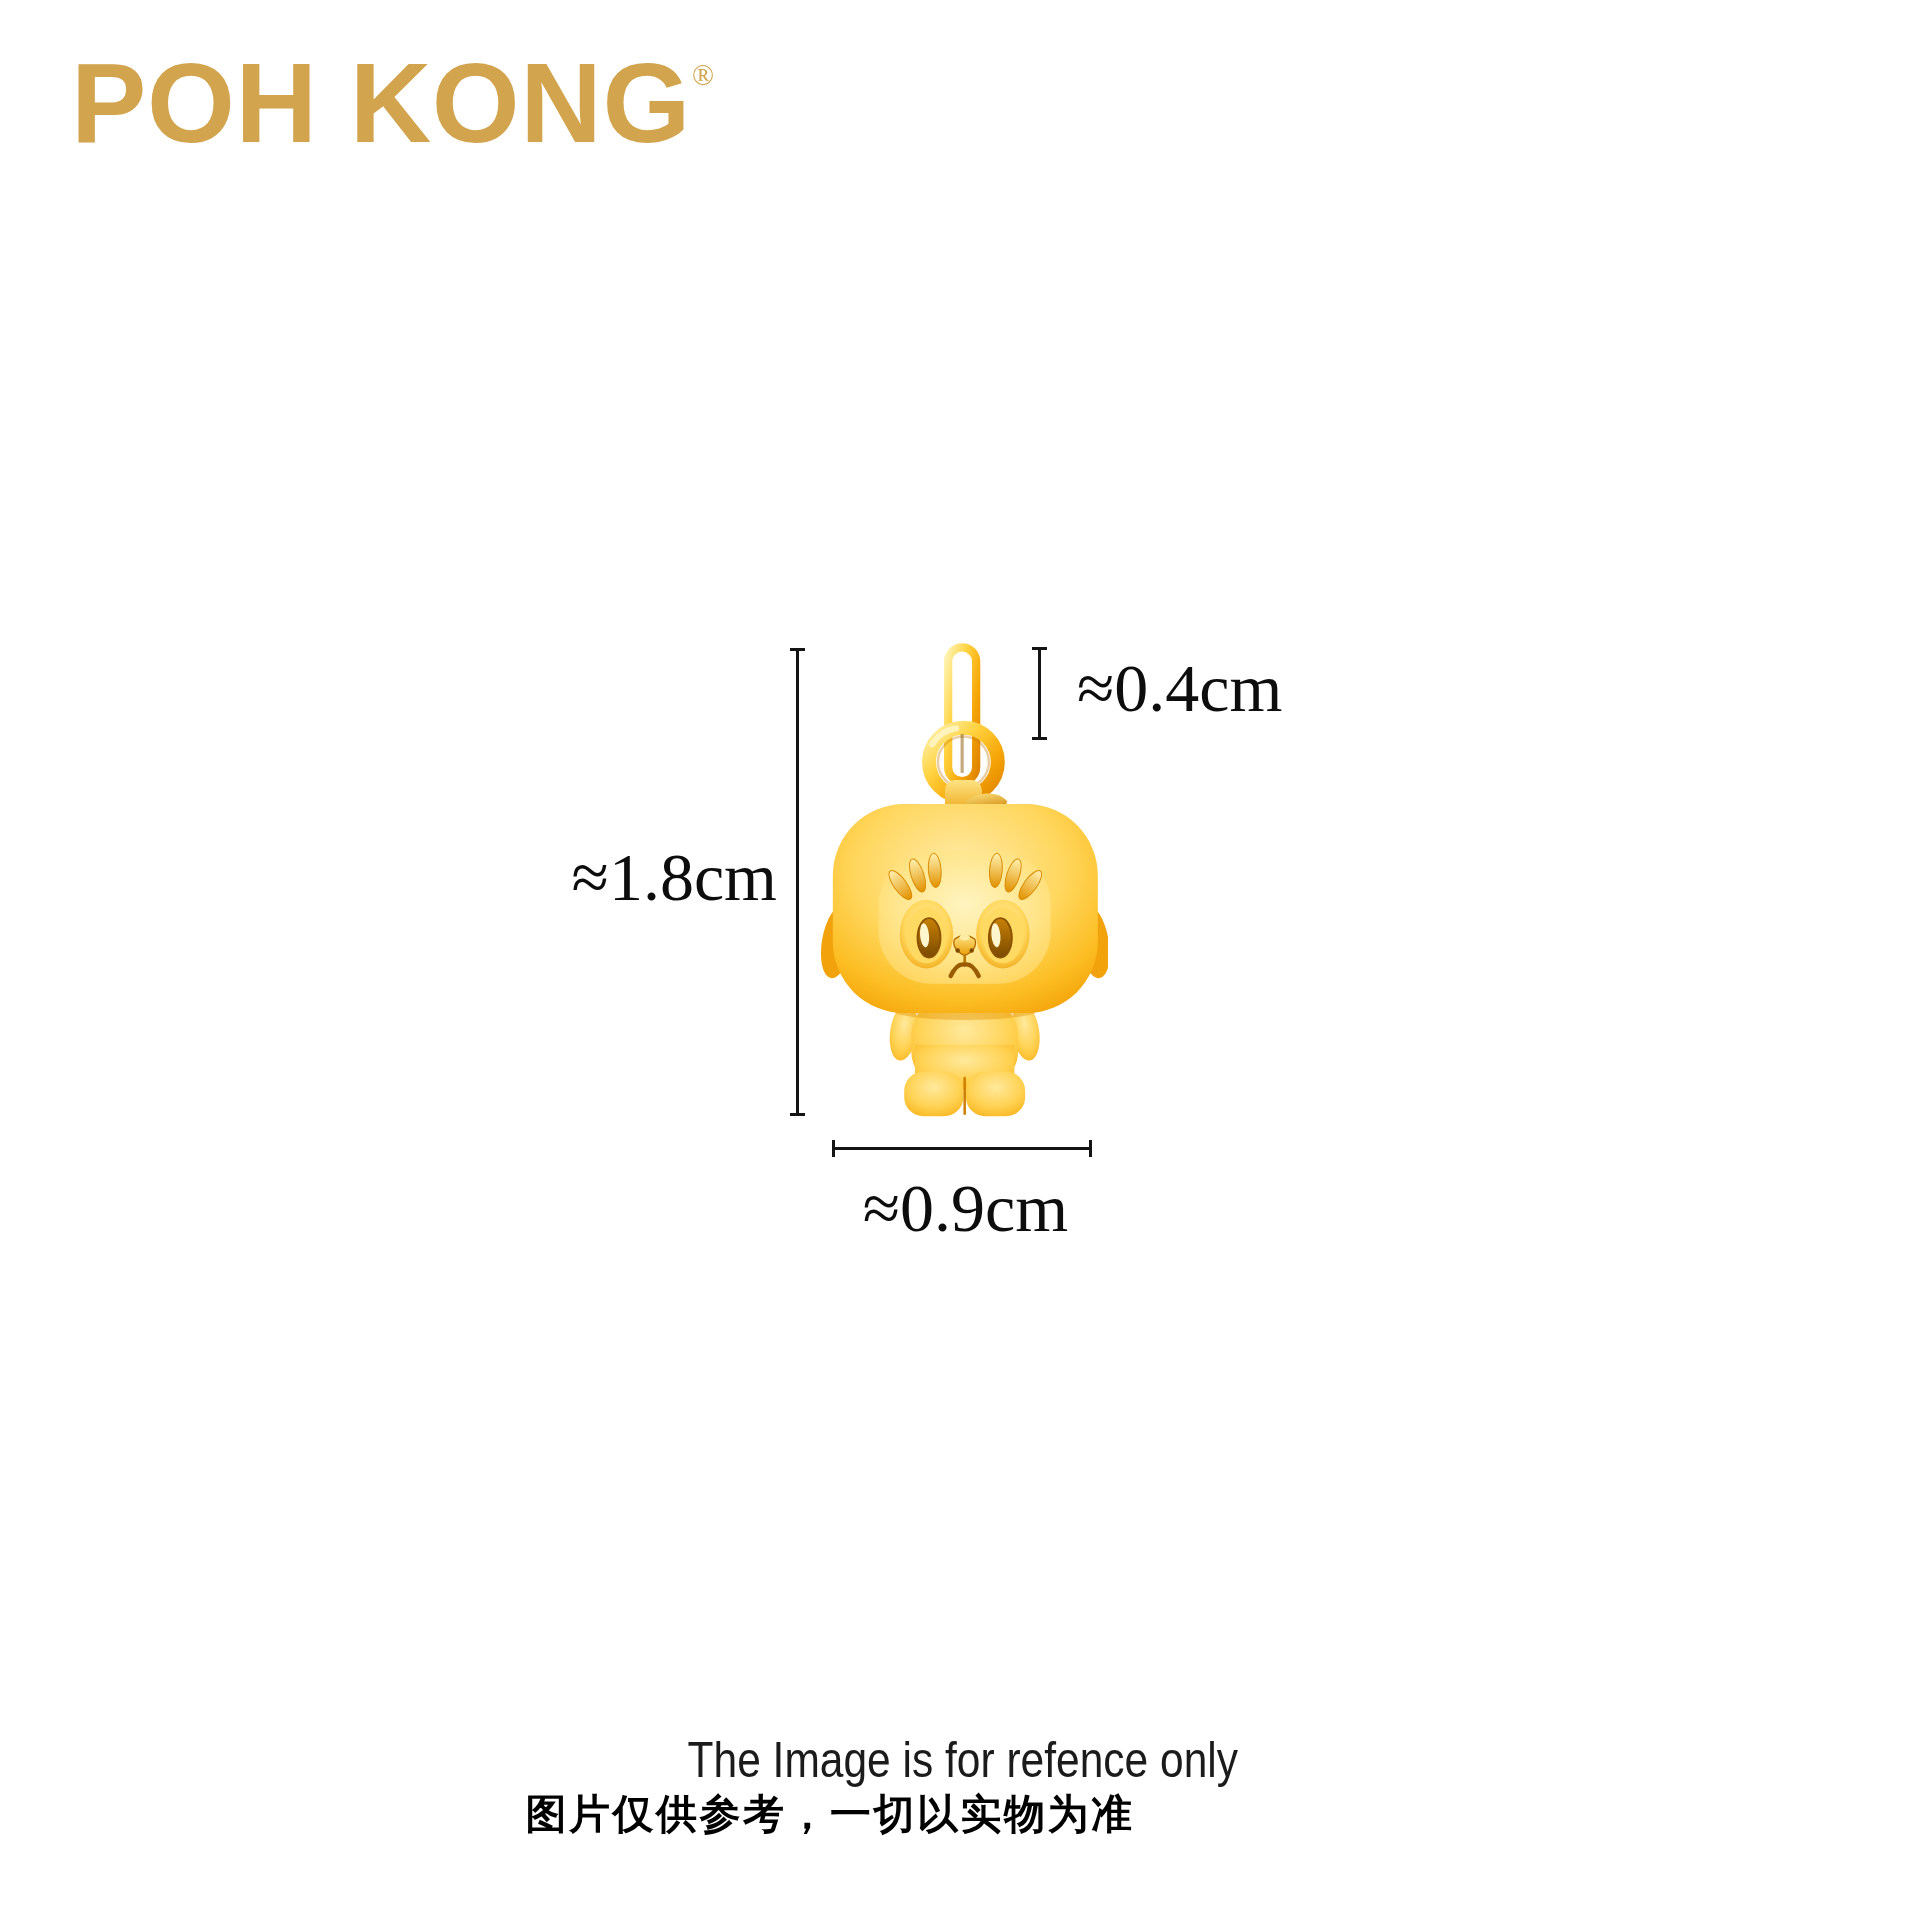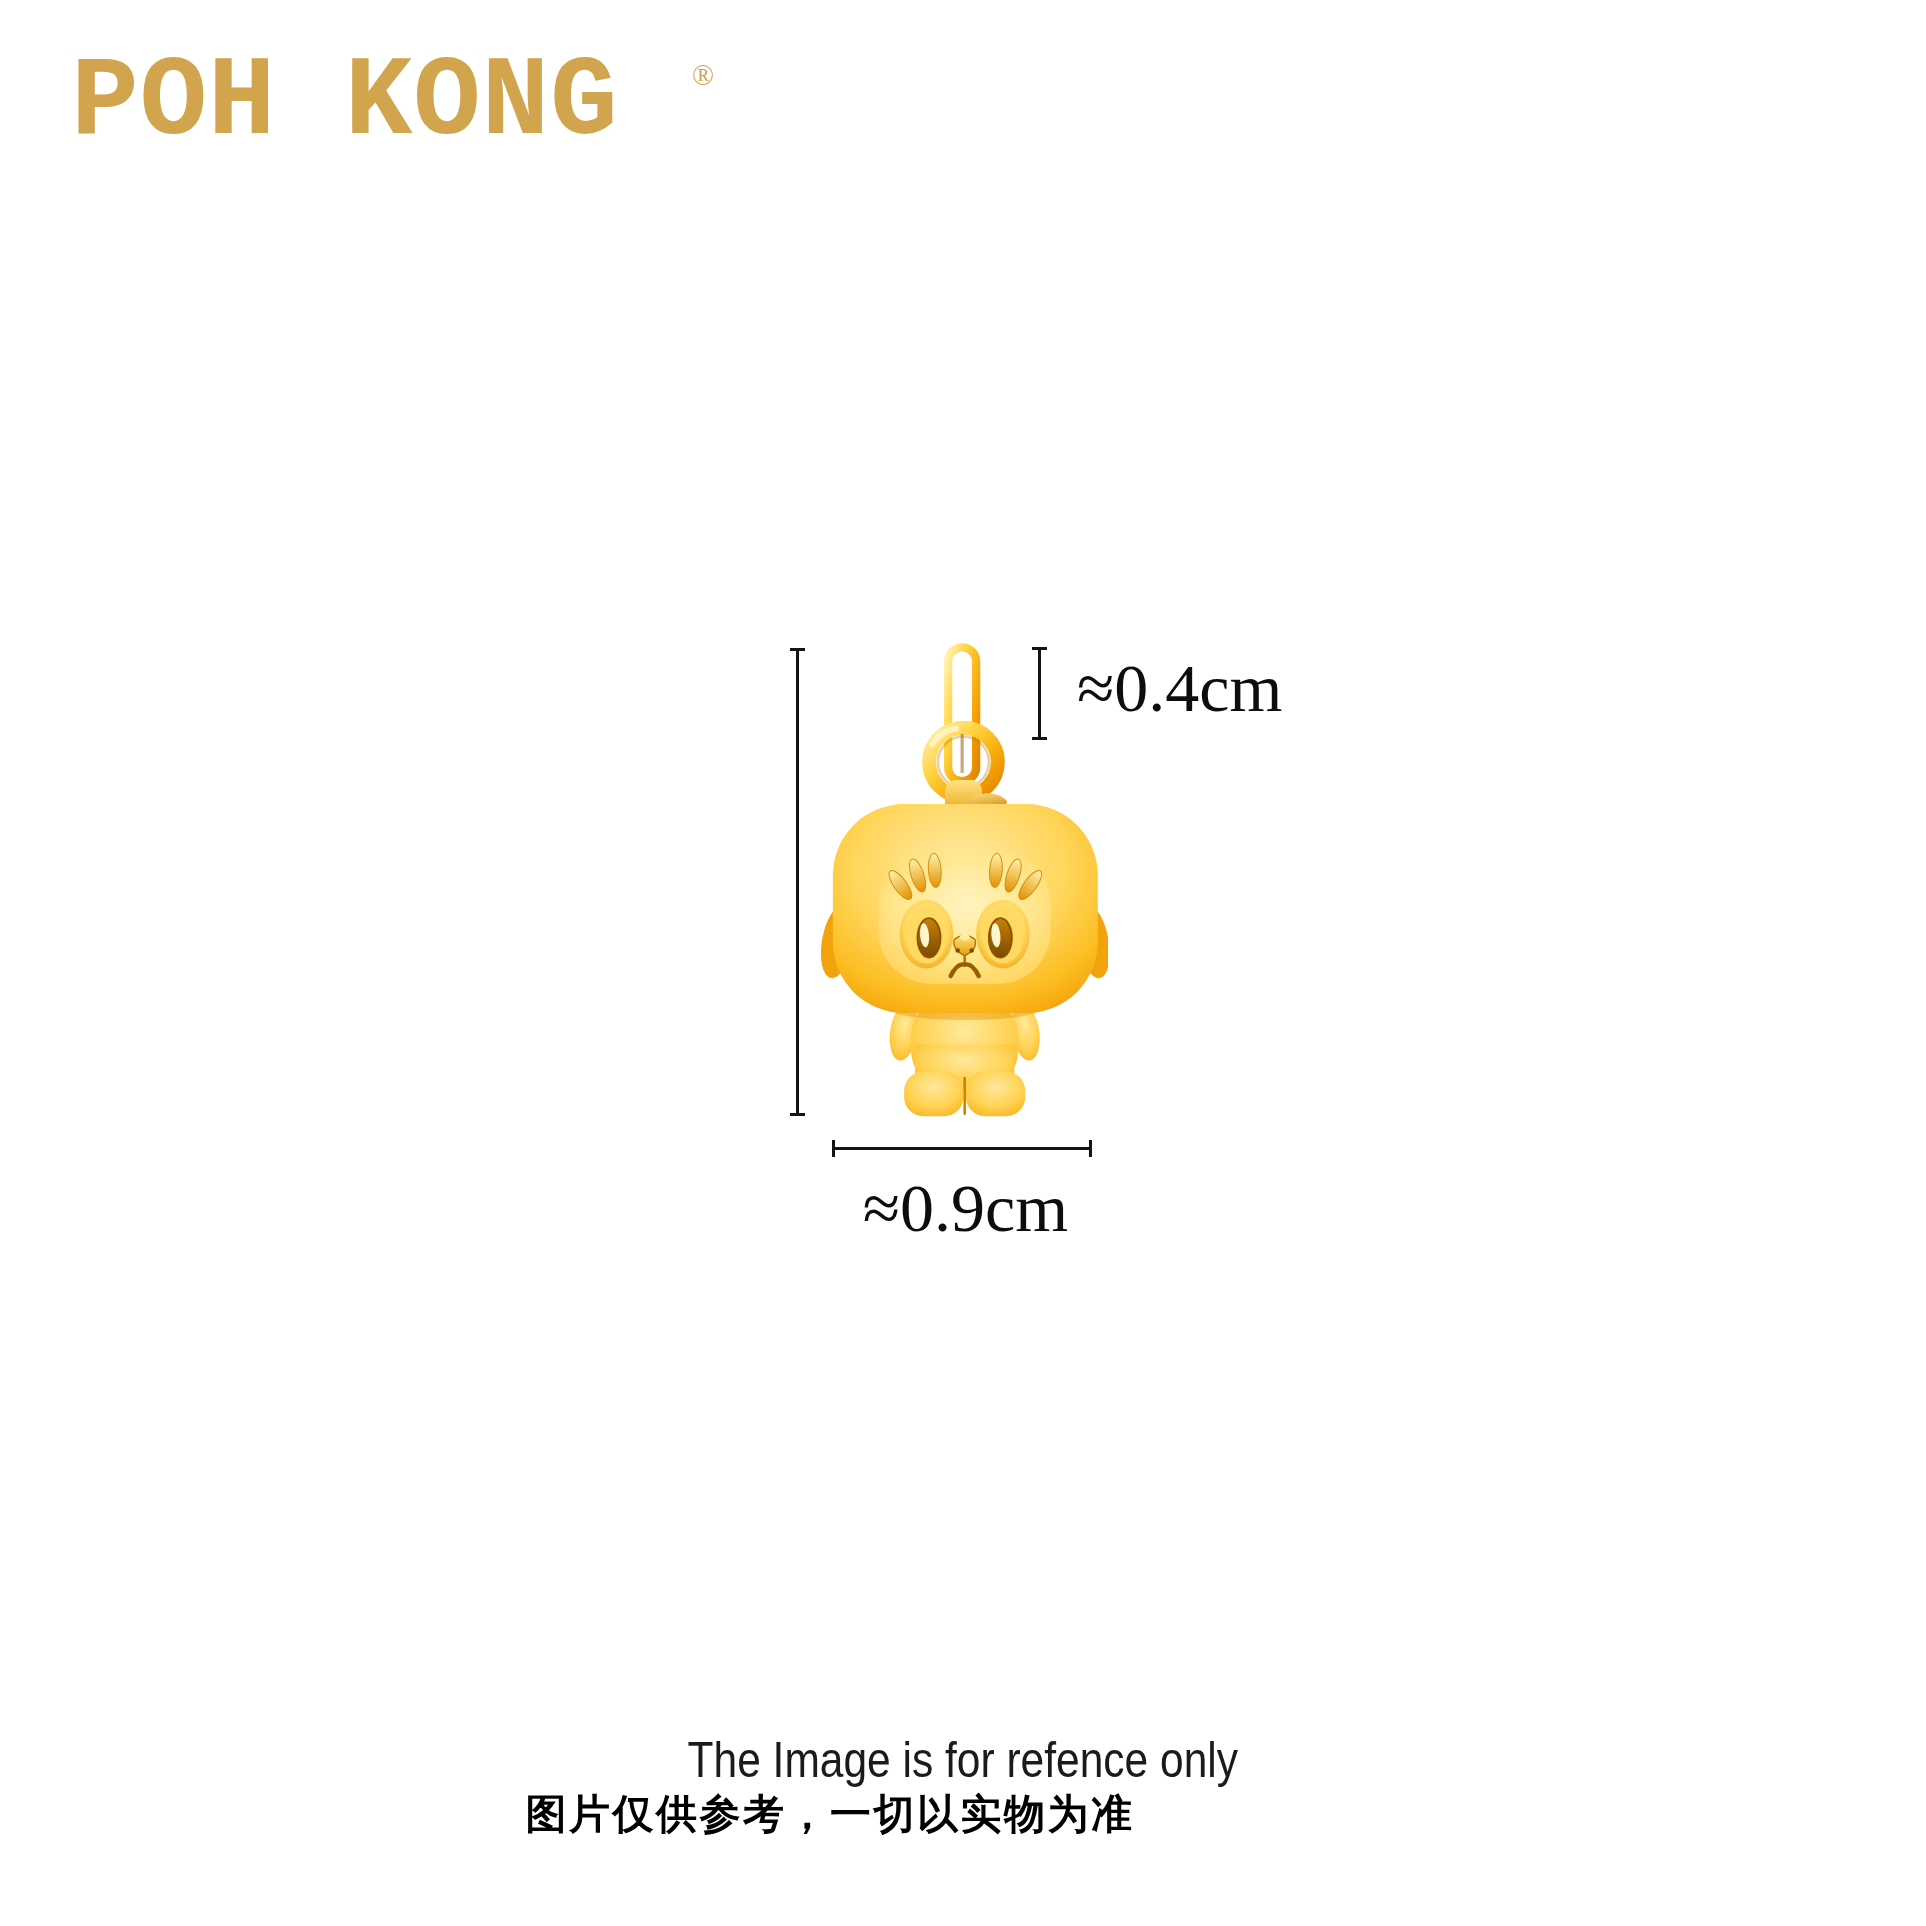--- a/index.html
+++ b/index.html
@@ -1,20 +1,20 @@
 <!DOCTYPE html>
 <html style="font-size:10.2px"><head>
 <meta charset="utf-8">
 <style>
   html,body{margin:0;padding:0;background:#fff;}
   #canvas{position:relative;width:1926px;height:1926px;background:#ffffff;overflow:hidden;
           font-family:"Liberation Serif","DejaVu Serif",serif;}
 
   
-  .logo{position:absolute;left:71px;top:47px;font-family:Liberation Mono, monospace;
+  .logo{position:absolute;left:71px;top:47px;font-family:Liberation Sans, sans-serif;
         font-weight:700;font-size:113px;line-height:1;color:#D2A44E;letter-spacing:0.6px;white-space:nowrap;}
   .logo-reg{position:absolute;left:692px;top:61px;font-family:"Liberation Serif","DejaVu Serif",serif;
         font-weight:400;font-size:29px;line-height:1;color:#D2A44E;}
 
   
   .dim-line,.dim-tick{position:absolute;background:#141414;}
   #dim-height-line{left:796px;top:650px;width:2.5px;height:465px;}
   #dim-height-tick-top{left:790px;top:648px;width:15.3px;height:3.2px;}
   #dim-height-tick-bottom{left:790px;top:1113px;width:15.3px;height:3.2px;}
   #dim-bail-line{left:1038px;top:649px;width:2.5px;height:90px;}
@@ -165,20 +165,21 @@
   <div class="dim-tick" id="dim-height-tick-bottom"></div>
 
   <div class="dim-line" id="dim-bail-line"></div>
   <div class="dim-tick" id="dim-bail-tick-top"></div>
   <div class="dim-tick" id="dim-bail-tick-bottom"></div>
 
   <div class="dim-line" id="dim-width-line"></div>
   <div class="dim-tick" id="dim-width-tick-left"></div>
   <div class="dim-tick" id="dim-width-tick-right"></div>
 
+  <div class="dim-label" id="label-height">≈1.8cm</div>
   <div class="dim-label" id="label-bail">≈0.4cm</div>
   <div class="dim-label" id="label-width">≈0.9cm</div>
 
   <div class="footer-en">
     <span class="squeeze">The Image is for refence only</span>
   </div>
   <div class="footer-zh">图片仅供参考，一切以实物为准</div>
 
 </div>
 

